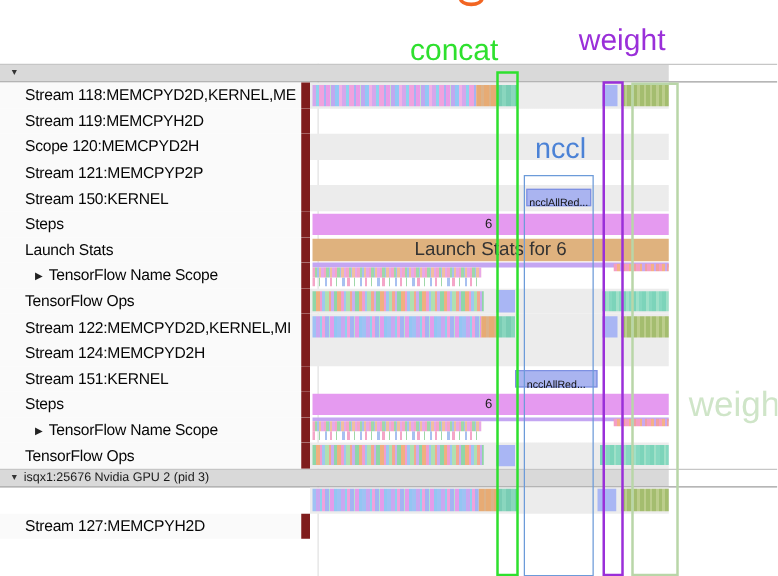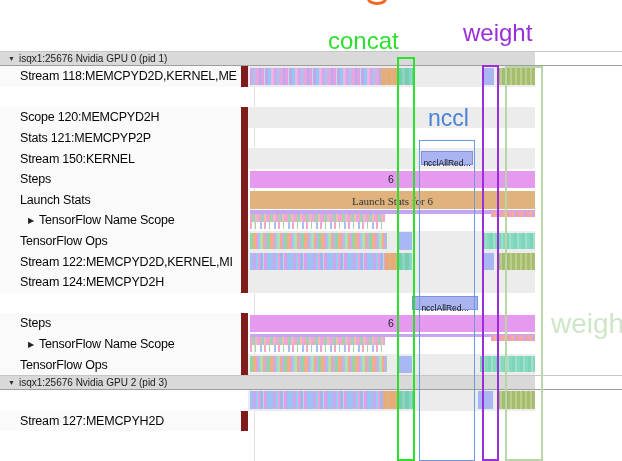--- a/index.html
+++ b/index.html
@@ -33,21 +33,21 @@
   .sg-orange{top:1.5px;height:17.5px;background:repeating-linear-gradient(90deg,
       #e7ab74 0 4px,#ddb288 4px 6px);}
   .sg-teal{top:1.5px;height:17.5px;background:repeating-linear-gradient(90deg,
       #79ccb4 0 4px,#8ad6be 4px 7px);}
   .sg-blue{top:1.5px;height:17.5px;background:#a9b6f4;}
   .sg-olive{top:1.5px;height:17.5px;background:repeating-linear-gradient(90deg,
       #a4bd6f 0 3px,#bccd8c 3px 5px);}
   .sg-steps{top:2px;height:17px;background:var(--stepsBar);}
   .sg-steps span{position:absolute;left:138px;top:2px;font-size:10.5px;color:#222;}
   .sg-launch{top:1px;height:18.5px;background:var(--launchBar);text-align:center;}
-  .sg-launch span{font-size:11px;color:#333;line-height:18.5px;font-family:Liberation Serif, serif;}
+  .sg-launch span{font-size:15px;color:#333;line-height:18.5px;}
   .sg-event{top:3px;height:14px;background:var(--eventBox);border:1px solid #7e90e2;
       box-sizing:border-box;text-align:center;}
   .sg-event span{font-size:8.5px;color:#111;line-height:12px;}
   .sg-nsthin{top:0;height:3.5px;background:#c4a6f2;}
   .sg-nscomb{top:3.5px;height:15px;background:
       repeating-linear-gradient(90deg,#f4a6c8 0 2px,#9fd8a8 2px 4px,#a8c0f0 4px 5px,#f0c0a0 5px 7px,#e8a8e8 7px 9px) top/100% 8px no-repeat,
       repeating-linear-gradient(90deg,#f4a6c8 0 2px,transparent 2px 5px,#9fd8a8 5px 6px,transparent 6px 10px,#a8c0f0 10px 12px,transparent 12px 14px) bottom/100% 7px no-repeat;}
   .sg-nsmini{top:1px;height:6px;background:repeating-linear-gradient(90deg,
       #f49ec4 0 3px,#f4b088 3px 5px,#c8a8f0 5px 7px,#f0a0a0 7px 9px);}
   .sg-ops{top:2px;height:16px;background:repeating-linear-gradient(90deg,
@@ -73,46 +73,48 @@
 </head>
 <body>
 
 <div id="app">
   <div id="orange-arc"></div>
   <div id="gridline"></div>
 
   <div id="rows">
       <div class="row hdr">
         <span class="arrow">▼</span>
-        <span class="hlabel">isqx1:25676 Nvidia GPU 0 (pid 1)</span>
       </div>
       <div class="row trk">
         <div class="tlabel">
           <span>Stream 118:MEMCPYD2D,KERNEL,ME</span>
         </div>
         <div class="tl bg-g">
           <div class="sg sg-stripesA" style="left: 2px; width: 131px;"></div>
           <div class="sg sg-orange" style="left: 133px; width: 17px;"></div>
           <div class="sg sg-teal" style="left: 150px; width: 16px;"></div>
           <div class="sg sg-blue" style="left: 234px; width: 12px;"></div>
           <div class="sg sg-olive" style="left: 249px; width: 38px;"></div>
         </div>
       </div>
       <div class="row trk">
+        <div class="tlabel">
+          <span>Stream 119:MEMCPYH2D</span>
+        </div>
         <div class="tl bg-w"></div>
       </div>
       <div class="row trk">
         <div class="tlabel">
           <span>Scope 120:MEMCPYD2H</span>
         </div>
         <div class="tl bg-g"></div>
       </div>
       <div class="row trk">
         <div class="tlabel">
-          <span>Stats 121:MEMCPYP2P</span>
+          <span>Stream 121:MEMCPYP2P</span>
         </div>
         <div class="tl bg-w"></div>
       </div>
       <div class="row trk">
         <div class="tlabel">
           <span>Stream 150:KERNEL</span>
         </div>
         <div class="tl bg-g">
           <div class="sg sg-event" style="left: 173px; width: 52px;"><span>ncclAllRed...</span></div>
         </div>
@@ -168,20 +170,23 @@
           <div class="sg sg-olive" style="left: 249px; width: 38px;"></div>
         </div>
       </div>
       <div class="row trk">
         <div class="tlabel">
           <span>Stream 124:MEMCPYD2H</span>
         </div>
         <div class="tl bg-g"></div>
       </div>
       <div class="row trk">
+        <div class="tlabel">
+          <span>Stream 151:KERNEL</span>
+        </div>
         <div class="tl bg-w">
           <div class="sg sg-event" style="left: 164px; width: 66px;"><span>ncclAllRed...</span></div>
         </div>
       </div>
       <div class="row trk">
         <div class="tlabel">
           <span>Steps</span>
         </div>
         <div class="tl bg-w">
           <div class="sg sg-steps" style="left: 2px; width: 285px;">

